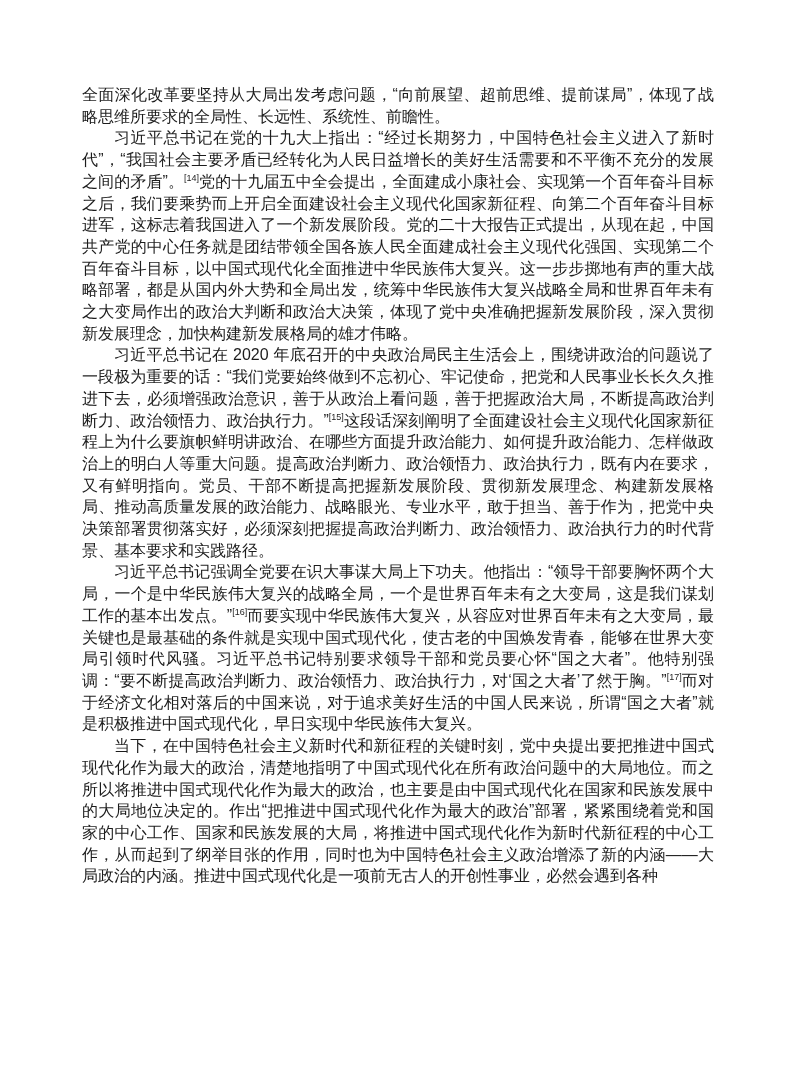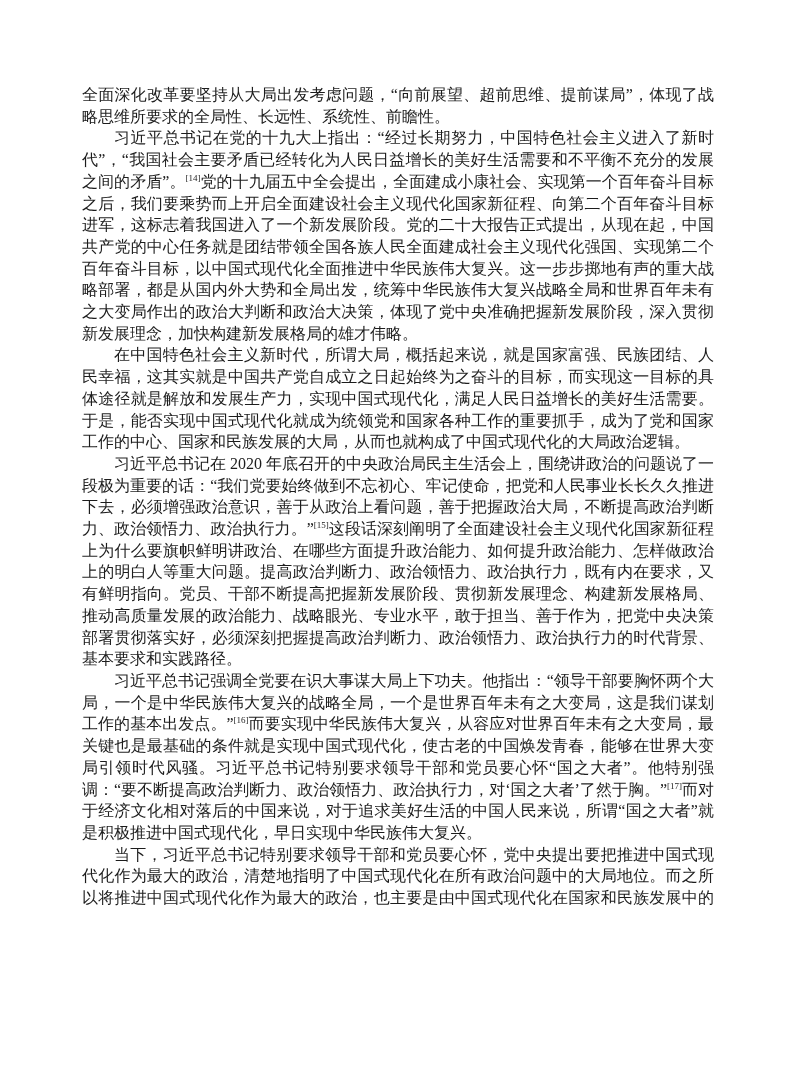--- a/index.html
+++ b/index.html
@@ -6,21 +6,21 @@
     margin: 0;
     padding: 0;
     background: #ffffff;
   }
   .page {
     position: relative;
     width: 794px;
     height: 911px;
     background: #ffffff;
     color: #1c1c1c;
-    font-family: Liberation Serif, serif;
+    font-family: Liberation Sans, sans-serif;
     overflow: hidden;
   }
   .content {
     position: absolute;
     left: 82px;
     top: 84px;
     width: 632px;
   }
   .content p.para {
     margin: 0;
@@ -48,19 +48,18 @@
     color: #0369a1;
   }
 </style>
 </head>
 <body>
 
 <div class="page">
   <div class="content">
       <p class="para"><span>全面深化改革要坚持从大局出发考虑问题，“向前展望、超前思维、提前谋局”，体现了战略思维所要求的全局性、长远性、系统性、前瞻性。</span></p>
       <p class="para indent"><span>习近平总书记在党的十九大上指出：“经过长期努力，中国特色社会主义进入了新时代”，“我国社会主要矛盾已经转化为人民日益增长的美好生活需要和不平衡不充分的发展之间的矛盾”。</span><sup class="fnref">[14]</sup><span>党的十九届五中全会提出，全面建成小康社会、实现第一个百年奋斗目标之后，我们要乘势而上开启全面建设社会主义现代化国家新征程、向第二个百年奋斗目标进军，这标志着我国进入了一个新发展阶段。党的二十大报告正式提出，从现在起，中国共产党的中心任务就是团结带领全国各族人民全面建成社会主义现代化强国、实现第二个百年奋斗目标，以中国式现代化全面推进中华民族伟大复兴。这一步步掷地有声的重大战略部署，都是从国内外大势和全局出发，统筹中华民族伟大复兴战略全局和世界百年未有之大变局作出的政治大判断和政治大决策，体现了党中央准确把握新发展阶段，深入贯彻新发展理念，加快构建新发展格局的雄才伟略。</span></p>
-      <p class="para indent"><span>在中国特色社会主义新时代，所谓大局，概括起来说，就是国家富强、民族团结、人民幸福，这其实就是中国共产党自成立之日起始终为之奋斗的目标，而实现这一目标的具体途径就是解放和发展生产力，实现中国式现代化，满足人民日益增长的美好生活需要。于是，能否实现中国式现代化就成为统领党和国家各种工作的重要抓手，成为了党和国家工作的中心、国家和民族发展的大局，从而也就构成了中国式现代化的大局政治逻辑。</span></p>
       <p class="para indent"><span>习近平总书记在 2020 年底召开的中央政治局民主生活会上，围绕讲政治的问题说了一段极为重要的话：“我们党要始终做到不忘初心、牢记使命，把党和人民事业长长久久推进下去，必须增强政治意识，善于从政治上看问题，善于把握政治大局，不断提高政治判断力、政治领悟力、政治执行力。”</span><sup class="fnref">[15]</sup><span>这段话深刻阐明了全面建设社会主义现代化国家新征程上为什么要旗帜鲜明讲政治、在哪些方面提升政治能力、如何提升政治能力、怎样做政治上的明白人等重大问题。提高政治判断力、政治领悟力、政治执行力，既有内在要求，又有鲜明指向。党员、干部不断提高把握新发展阶段、贯彻新发展理念、构建新发展格局、推动高质量发展的政治能力、战略眼光、专业水平，敢于担当、善于作为，把党中央决策部署贯彻落实好，必须深刻把握提高政治判断力、政治领悟力、政治执行力的时代背景、基本要求和实践路径。</span></p>
       <p class="para indent"><span>习近平总书记强调全党要在识大事谋大局上下功夫。他指出：“领导干部要胸怀两个大局，一个是中华民族伟大复兴的战略全局，一个是世界百年未有之大变局，这是我们谋划工作的基本出发点。”</span><sup class="fnref">[16]</sup><span>而要实现中华民族伟大复兴，从容应对世界百年未有之大变局，最关键也是最基础的条件就是实现中国式现代化，使古老的中国焕发青春，能够在世界大变局引领时代风骚。习近平总书记特别要求领导干部和党员要心怀“国之大者”。他特别强调：“要不断提高政治判断力、政治领悟力、政治执行力，对‘国之大者’了然于胸。”</span><sup class="fnref">[17]</sup><span>而对于经济文化相对落后的中国来说，对于追求美好生活的中国人民来说，所谓“国之大者”就是积极推进中国式现代化，早日实现中华民族伟大复兴。</span></p>
-      <p class="para indent"><span>当下，习近平总书记特别要求领导干部和党员要心怀，党中央提出要把推进中国式现代化作为最大的政治，清楚地指明了中国式现代化在所有政治问题中的大局地位。而之所以将推进中国式现代化作为最大的政治，也主要是由中国式现代化在国家和民族发展中的大局地位决定的。作出“把推进中国式现代化作为最大的政治”部署，紧紧围绕着党和国家的中心工作、国家和民族发展的大局，将推进中国式现代化作为新时代新征程的中心工作，从而起到了纲举目张的作用，同时也为中国特色社会主义政治增添了新的内涵——大局政治的内涵。推进中国式现代化是一项前无古人的开创性事业，必然会遇到各种</span></p>
+      <p class="para indent"><span>当下，在中国特色社会主义新时代和新征程的关键时刻，党中央提出要把推进中国式现代化作为最大的政治，清楚地指明了中国式现代化在所有政治问题中的大局地位。而之所以将推进中国式现代化作为最大的政治，也主要是由中国式现代化在国家和民族发展中的大局地位决定的。作出“把推进中国式现代化作为最大的政治”部署，紧紧围绕着党和国家的中心工作、国家和民族发展的大局，将推进中国式现代化作为新时代新征程的中心工作，从而起到了纲举目张的作用，同时也为中国特色社会主义政治增添了新的内涵——大局政治的内涵。推进中国式现代化是一项前无古人的开创性事业，必然会遇到各种</span></p>
     </div>
   <div class="page-number">· 66 ·</div>
 </div>
 
 </body></html>

